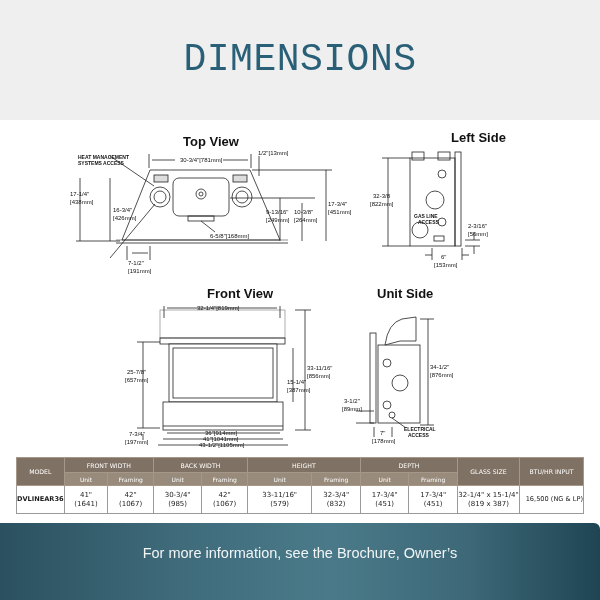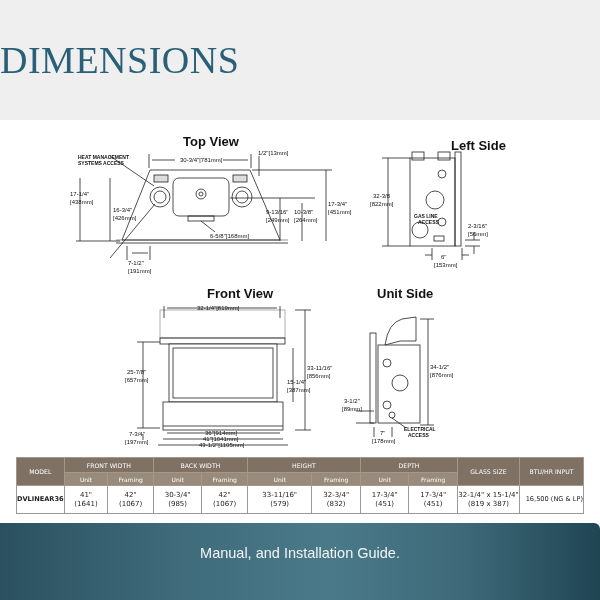--- a/index.html
+++ b/index.html
@@ -1,21 +1,21 @@
 <!DOCTYPE html>
 <html><head>
 <meta charset="utf-8">
 <style>
   * { box-sizing: border-box; margin: 0; padding: 0; }
   html, body { width: 600px; height: 600px; overflow: hidden; background: #ffffff; }
   body { position: relative; font-family: "Liberation Sans", sans-serif; color: #222; }
 
   .header { position: absolute; left: 0; top: 0; width: 600px; height: 120px; background: #efefef; }
-  .header-title { position: absolute; left: 0; top: 38px; width: 600px; text-align: left;
-    font-family: Liberation Serif, serif; font-size: 38px; color: #2a6077; letter-spacing: 0.5px; }
+  .header-title { position: absolute; left: 0; top: 38px; width: 600px; text-align: center;
+    font-family: Liberation Mono, monospace; font-size: 38px; color: #2a6077; letter-spacing: 0.5px; }
 
   .drawings { position: absolute; left: 0; top: 120px; width: 600px; height: 330px; }
   .view-title { position: absolute; font-weight: bold; font-size: 13px; color: #111; font-family: "Liberation Sans", sans-serif; }
   svg.diagram { position: absolute; overflow: visible; }
   svg text { font-family: "Liberation Sans", sans-serif; fill: #111; }
 
   .spec-table { position: absolute; left: 16px; top: 457px; width: 568px; border-collapse: collapse;
     font-family: "DejaVu Sans", sans-serif; }
   .spec-table th, .spec-table td { text-align: center; vertical-align: middle; }
   .spec-table thead th { background: #7f7163; color: #ffffff; font-weight: normal; font-size: 6.2px;
@@ -93,21 +93,21 @@
     <text x="58" y="125" font-size="6">[191mm]</text>
     <text x="140" y="90" font-size="6">6-5/8"[168mm]</text>
     <text x="196" y="66" font-size="6">9-13/16"</text>
     <text x="196" y="74" font-size="6">[249mm]</text>
     <text x="224" y="66" font-size="6">10-3/8"</text>
     <text x="224" y="74" font-size="6">[264mm]</text>
     <text x="258" y="58" font-size="6">17-3/4"</text>
     <text x="258" y="66" font-size="6">[451mm]</text>
   </svg>
 
-  <div class="view-title" style="left:410px;top:18px;padding-left:41px;">Left Side</div>
+  <div class="view-title" style="left:410px;top:10px;padding-left:41px;">Left Side</div>
   <svg class="diagram" style="left:370px;top:28px;" width="130" height="125" viewBox="0 0 130 125">
     <g stroke="#222" fill="none" stroke-width="0.8">
       <rect x="40" y="10" width="45" height="88" fill="#fff"></rect>
       <rect x="85" y="4" width="6" height="94"></rect>
       <rect x="42" y="4" width="12" height="8"></rect>
         <rect x="68" y="4" width="12" height="8"></rect>
       <circle cx="72" cy="26" r="4"></circle>
       <circle cx="65" cy="52" r="9"></circle>
       <circle cx="72" cy="74" r="4"></circle>
       <circle cx="50" cy="82" r="8"></circle>
@@ -263,15 +263,15 @@
           <div>32-1/4" x 15-1/4"</div>
           <div>(819 x 387)</div>
         </td>
       <td class="btu">16,500 (NG &amp; LP)</td>
     </tr>
   </tbody>
 </table>
 
 <div class="footer">
   <div class="footer-text">
-    <div>Manual, and Installation Guide.</div>
+    <div>For more information, see the Brochure, Owner’s</div>
   </div>
 </div>
 
 </body></html>

